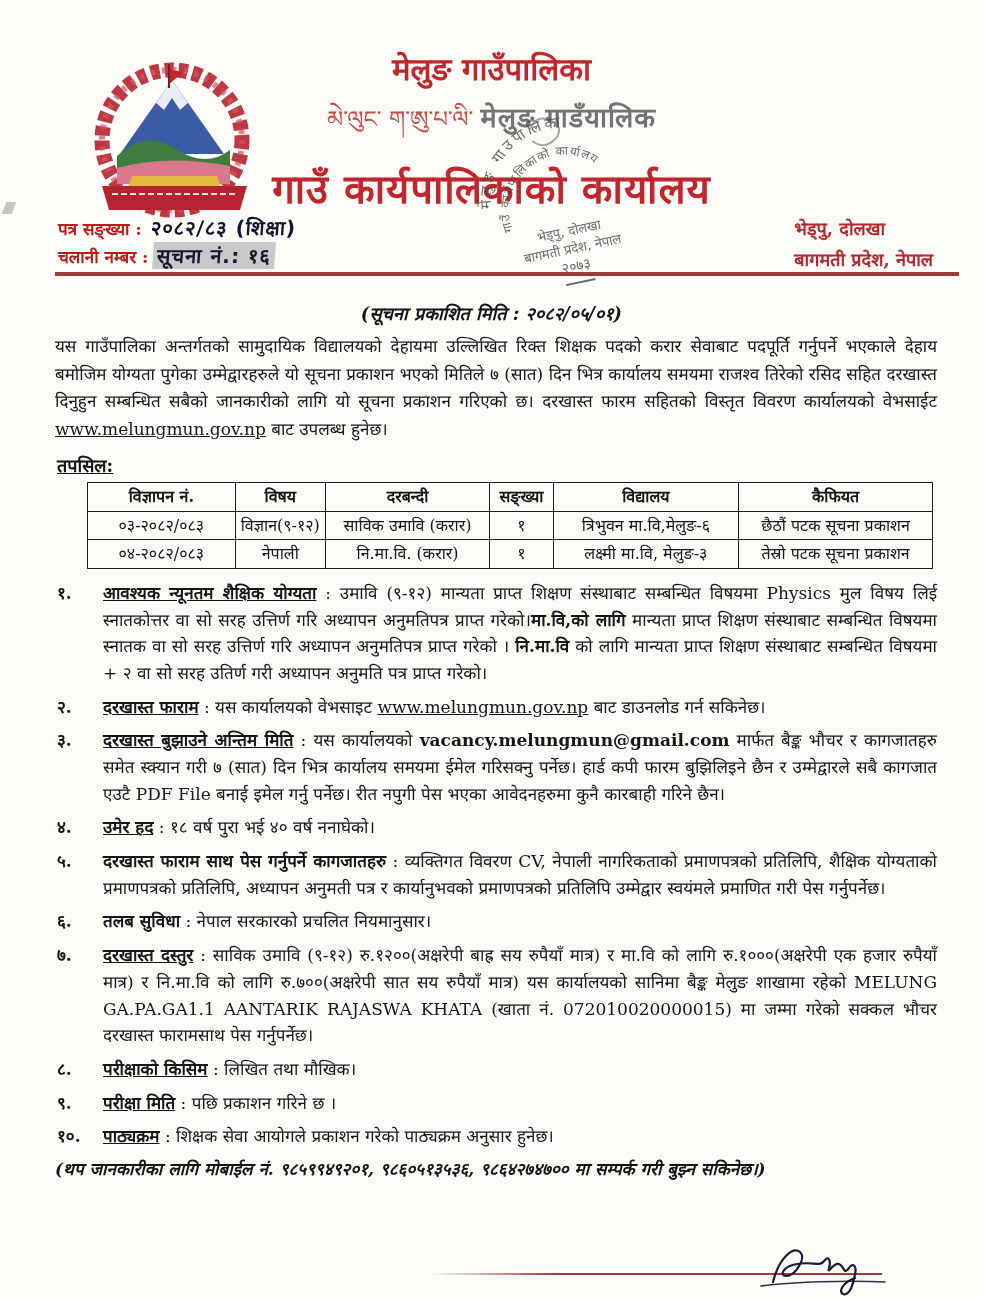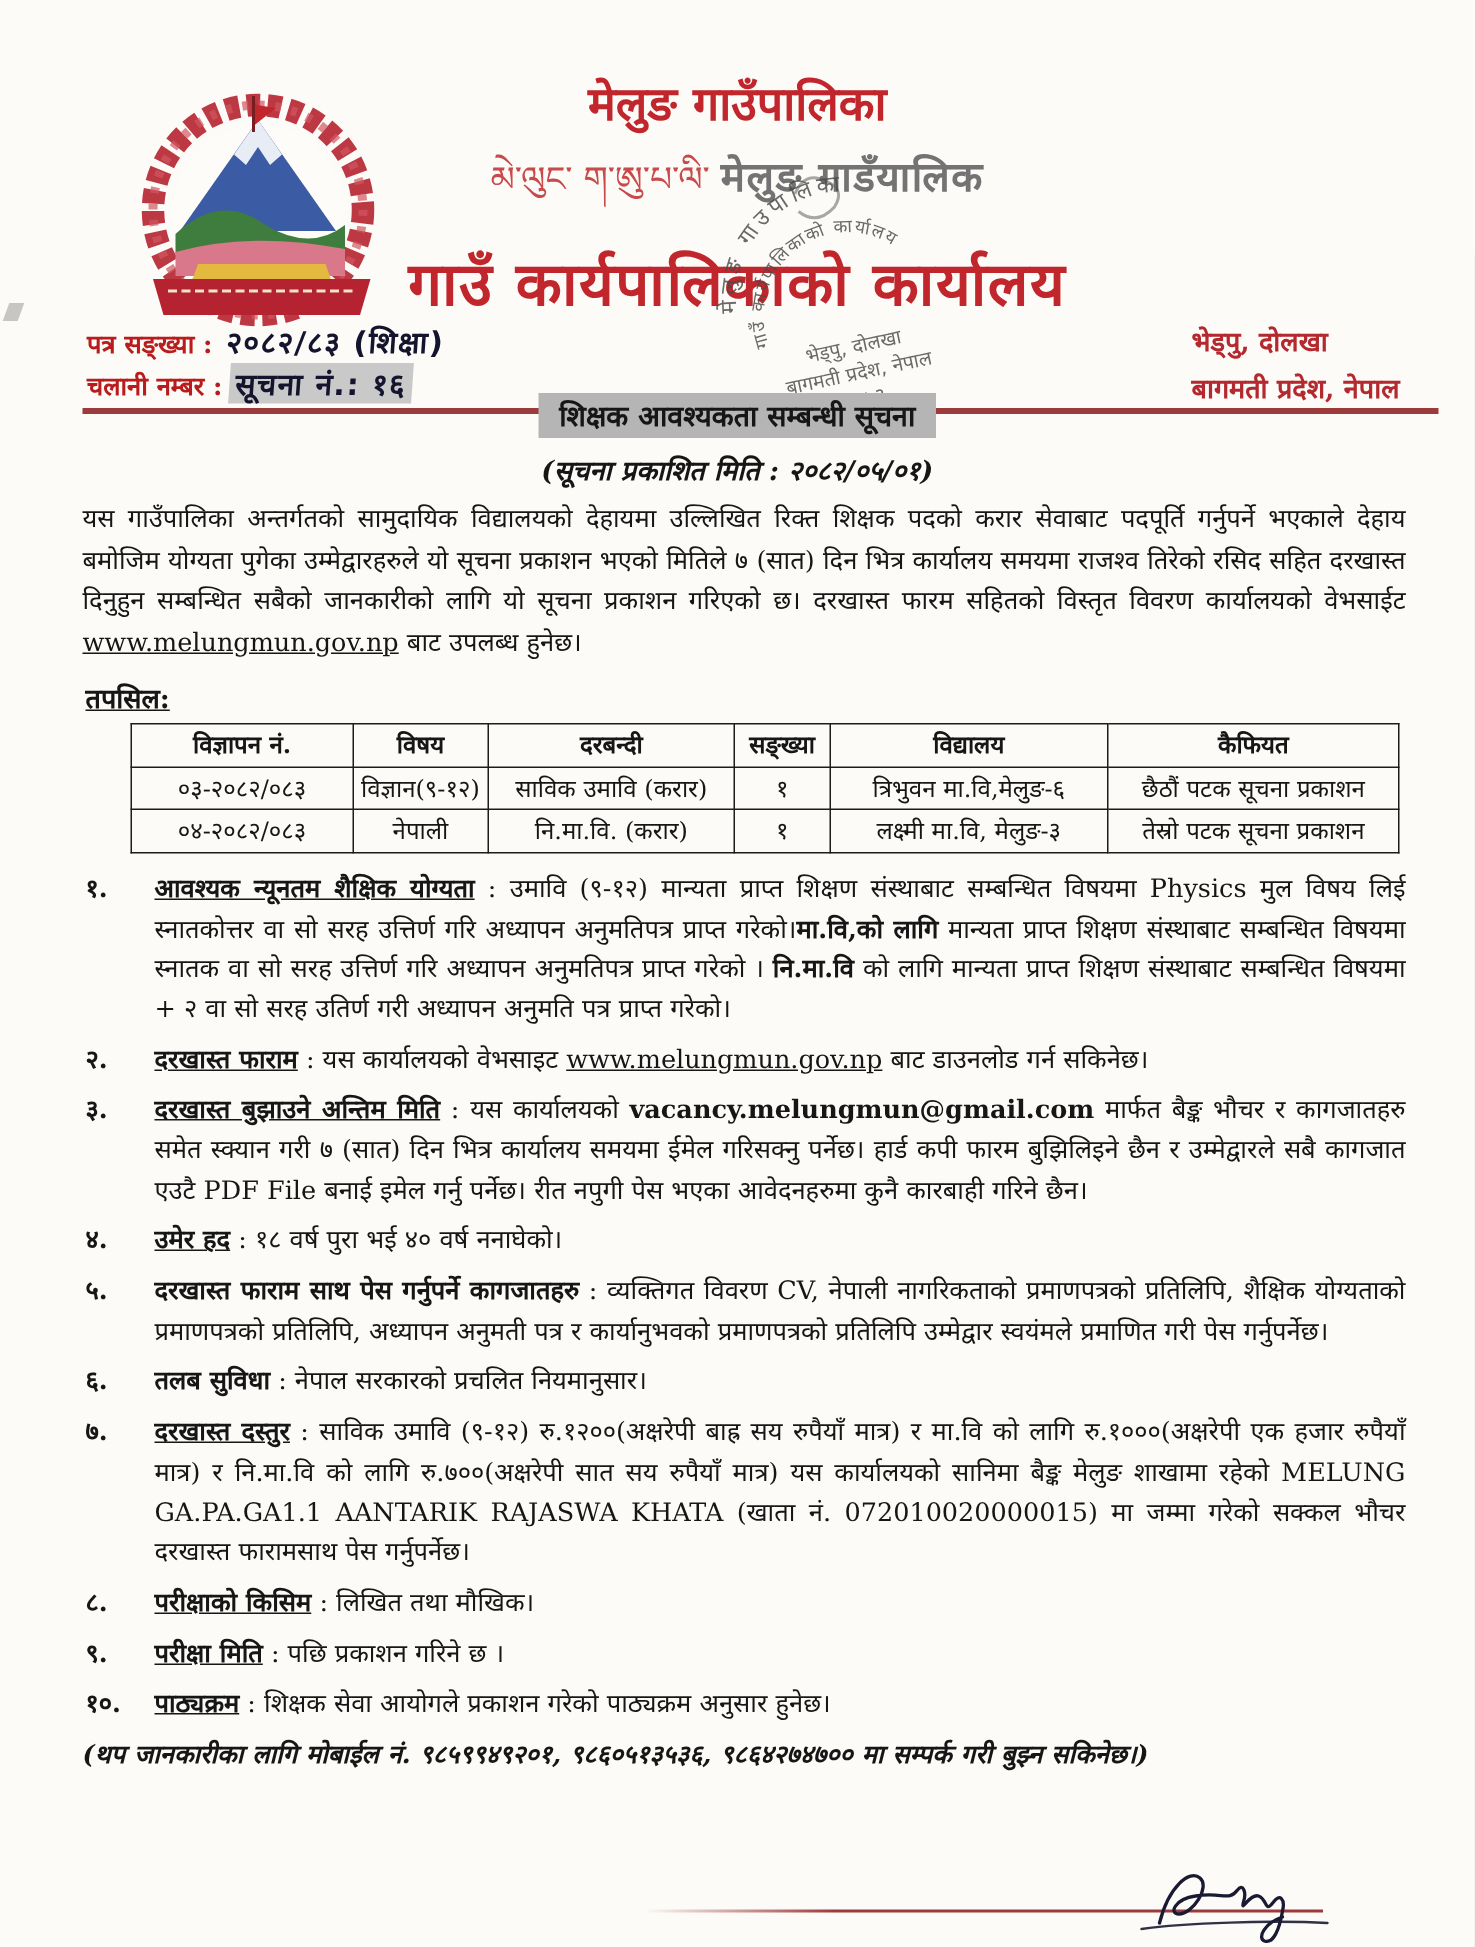--- a/index.html
+++ b/index.html
@@ -113,23 +113,20 @@
       </div>
     </div>
     <div class="meta-right">
       <div>भेड्पु, दोलखा</div>
       <div>बागमती प्रदेश, नेपाल</div>
     </div>
   </div>
 
   <div class="rule"></div>
 
-  <div class="title-wrap">
-    <span class="title">शिक्षक आवश्यकता सम्बन्धी सूचना</span>
-  </div>
   <div class="date">(सूचना प्रकाशित मिति : २०८२/०५/०१)</div>
 
   <div class="bodywrap">
     <p class="intro" id="intro"><span>यस गाउँपालिका अन्तर्गतको सामुदायिक विद्यालयको देहायमा उल्लिखित रिक्त शिक्षक पदको करार सेवाबाट पदपूर्ति गर्नुपर्ने भएकाले देहाय बमोजिम योग्यता पुगेका उम्मेद्वारहरुले यो सूचना प्रकाशन भएको मितिले ७ (सात) दिन भित्र कार्यालय समयमा राजश्व तिरेको रसिद सहित दरखास्त दिनुहुन सम्बन्धित सबैको जानकारीको लागि यो सूचना प्रकाशन गरिएको छ। दरखास्त फारम सहितको विस्तृत विवरण कार्यालयको वेभसाईट </span><span class="u">www.melungmun.gov.np</span><span> बाट उपलब्ध हुनेछ।</span></p>
 
     <div class="tapasil">तपसिल:</div>
 
     <table>
       <colgroup id="cols">
           <col style="width: 17.5%;">

